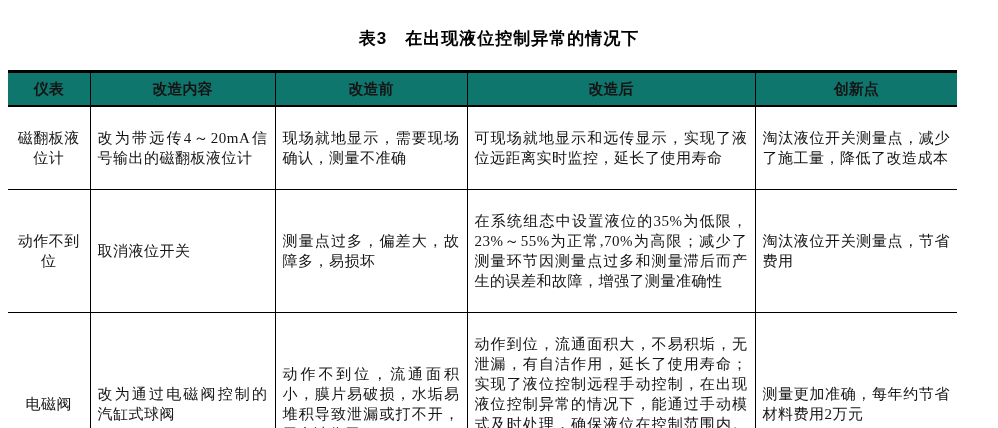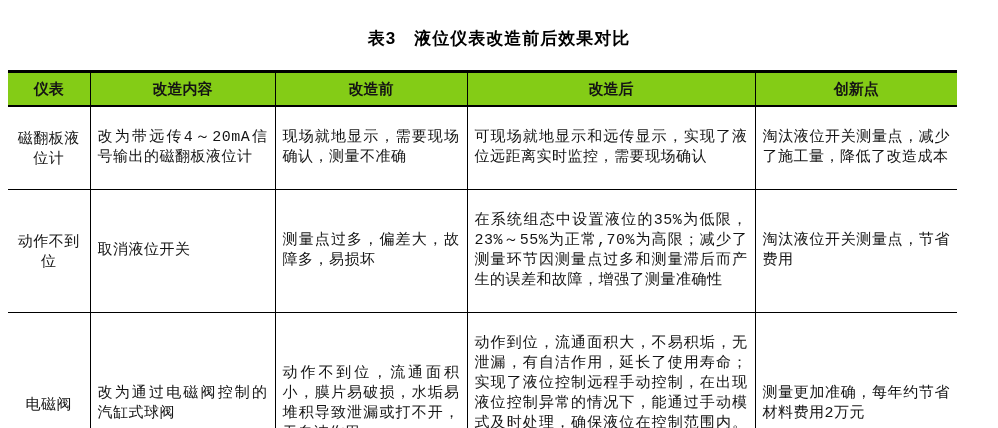--- a/index.html
+++ b/index.html
@@ -31,21 +31,21 @@
     position: absolute;
     left: 8px;
     top: 70px;
     width: 949px;
     border-collapse: collapse;
     table-layout: fixed;
     border-top: 3px solid #000;
     border-bottom: 3px solid #000;
   }
   table.cmp th {
-    background: #84cc16;
+    background: #0f766e;
     font-family: "Liberation Sans", "DejaVu Sans", sans-serif;
     font-weight: bold;
     font-size: 15px;
     height: 28px;
     text-align: center;
     vertical-align: middle;
     border-bottom: 2px solid #000;
     padding: 2px 11px;
   }
   table.cmp td {
@@ -64,27 +64,26 @@
   }
   tr.r1 { height: 72px; }
   tr.r2 { height: 90px; }
   tr.r3 { height: 139px; }
   td.c-instrument {
     text-align: center;
     padding: 4px 3px;
   }
   td.c-text {
     text-align: justify;
-    font-family: Liberation Mono, monospace;
   }
 </style>
 </head>
 <body>
 
-<div class="caption">表3　液位仪表改造前后效果对比</div>
+<div class="caption">表3　在出现液位控制异常的情况下</div>
 
 <table class="cmp">
   <colgroup>
     <col style="width:82px">
     <col style="width:185px">
     <col style="width:192px">
     <col style="width:288px">
     <col style="width:202px">
   </colgroup>
   <thead>
@@ -94,21 +93,21 @@
       <th>改造前</th>
       <th>改造后</th>
       <th>创新点</th>
     </tr>
   </thead>
   <tbody>
     <tr class="r1">
       <td class="c-instrument">磁翻板液位计</td>
       <td class="c-text">改为带远传4～20mA信号输出的磁翻板液位计</td>
       <td class="c-text">现场就地显示，需要现场确认，测量不准确</td>
-      <td class="c-text">可现场就地显示和远传显示，实现了液位远距离实时监控，需要现场确认</td>
+      <td class="c-text">可现场就地显示和远传显示，实现了液位远距离实时监控，延长了使用寿命</td>
       <td class="c-text">淘汰液位开关测量点，减少了施工量，降低了改造成本</td>
     </tr>
     <tr class="r2">
       <td class="c-instrument">动作不到位</td>
       <td class="c-text">取消液位开关</td>
       <td class="c-text">测量点过多，偏差大，故障多，易损坏</td>
       <td class="c-text">在系统组态中设置液位的35%为低限，23%～55%为正常,70%为高限；减少了测量环节因测量点过多和测量滞后而产生的误差和故障，增强了测量准确性</td>
       <td class="c-text">淘汰液位开关测量点，节省费用</td>
     </tr>
     <tr class="r3">

